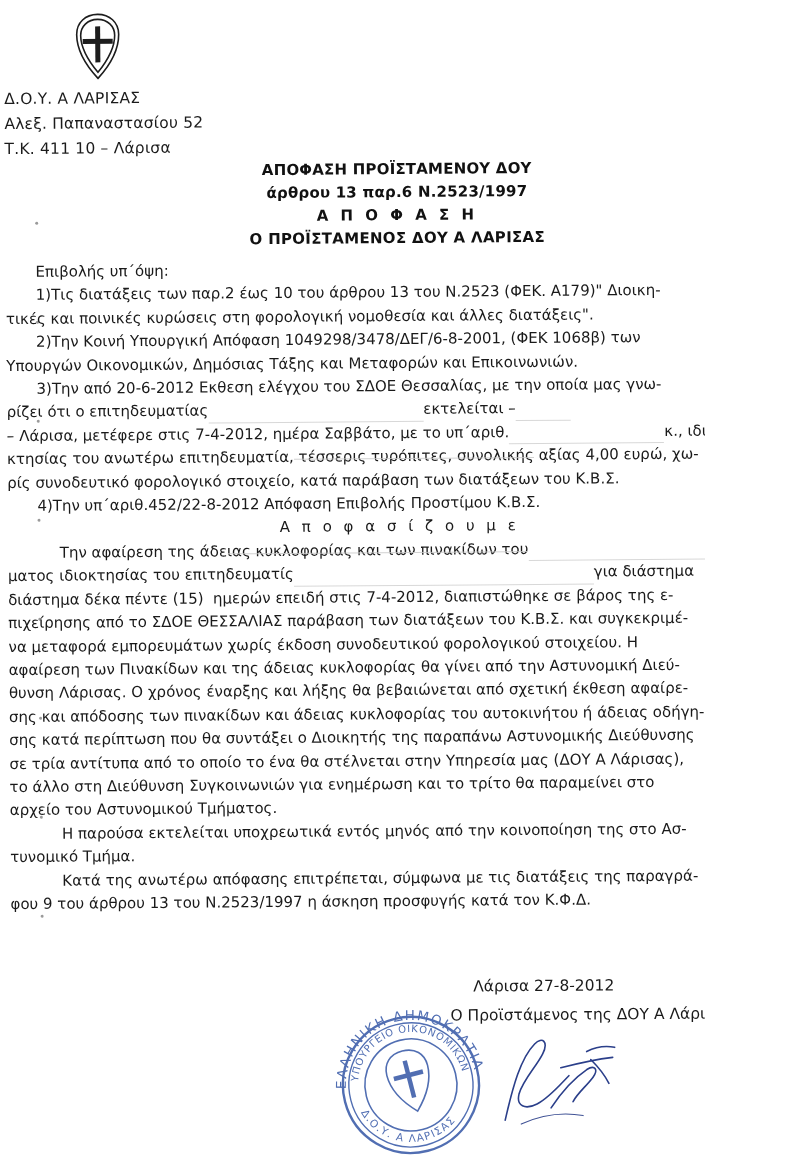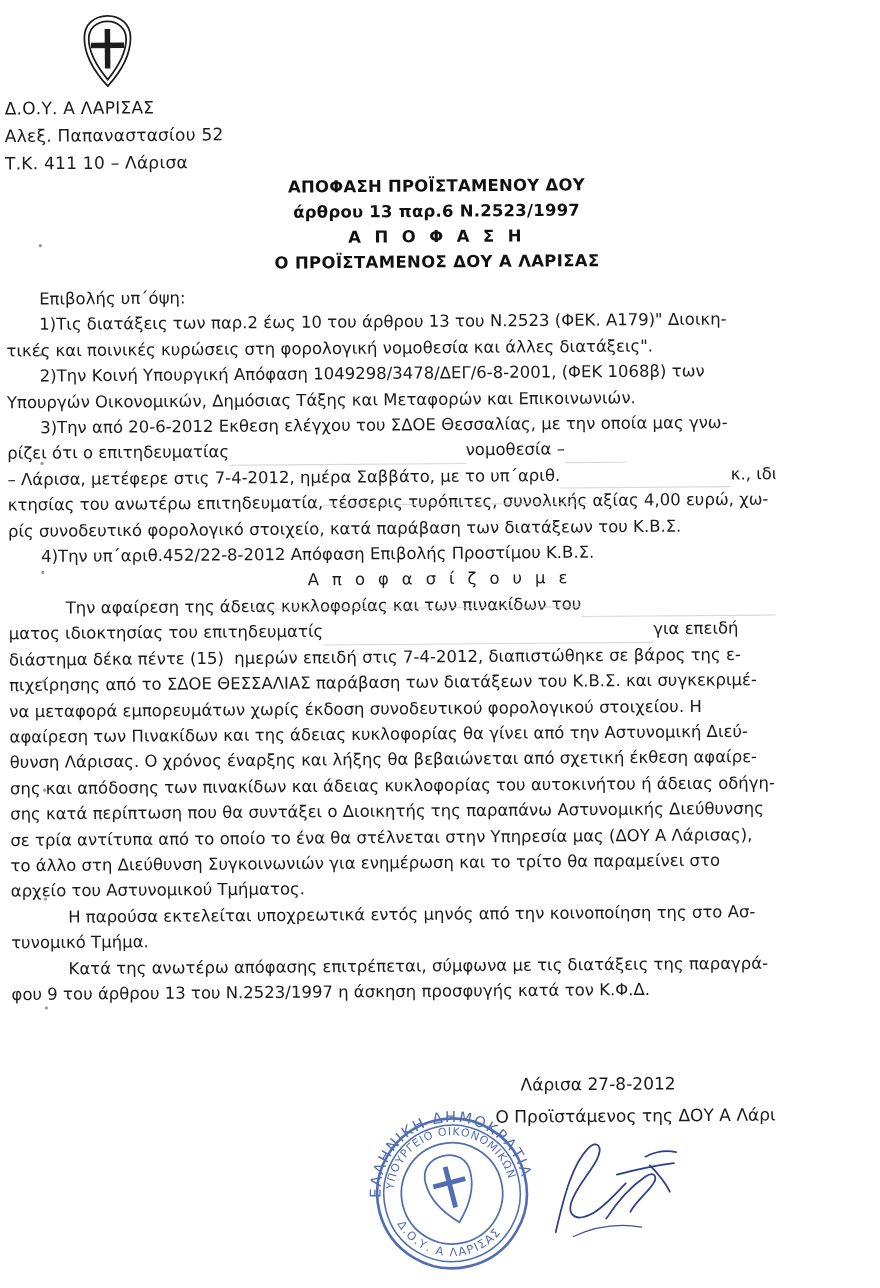--- a/index.html
+++ b/index.html
@@ -191,34 +191,34 @@
 
       <p><span class="indent-s"></span><span>Επιβολής υπ΄όψη:</span></p>
 
       <p><span class="indent-s"></span><span>1)Τις διατάξεις των παρ.2 έως 10 του άρθρου 13 του Ν.2523 (ΦΕΚ. Α179)" Διοικη-
 τικές και ποινικές κυρώσεις στη φορολογική νομοθεσία και άλλες διατάξεις".</span></p>
 
       <p><span class="indent-s"></span><span>2)Την Κοινή Υπουργική Απόφαση 1049298/3478/ΔΕΓ/6-8-2001, (ΦΕΚ 1068β) των
 Υπουργών Οικονομικών, Δημόσιας Τάξης και Μεταφορών και Επικοινωνιών.</span></p>
 
       <p><span class="indent-s"></span><span>3)Την από 20-6-2012 Εκθεση ελέγχου του ΣΔΟΕ Θεσσαλίας, με την οποία μας γνω-
-ρίζει ότι ο επιτηδευματίας</span><span class="redact" style="width:215px;height:16px;"></span><span>νομοθεσία –</span><span class="redact" style="width:55px;height:16px;"></span></p>
+ρίζει ότι ο επιτηδευματίας</span><span class="redact" style="width:215px;height:16px;"></span><span>εκτελείται –</span><span class="redact" style="width:55px;height:16px;"></span></p>
 
       <p><span>– Λάρισα, μετέφερε στις 7-4-2012, ημέρα Σαββάτο, με το υπ΄αριθ.</span><span class="redact" style="width:155px;height:16px;"></span><span>κ., ιδιο-</span></p>
 
       <p>κτησίας του ανωτέρω επιτηδευματία, τέσσερις τυρόπιτες, συνολικής αξίας 4,00 ευρώ, χω-</p>
       <p>ρίς συνοδευτικό φορολογικό στοιχείο, κατά παράβαση των διατάξεων του Κ.Β.Σ.</p>
 
       <p><span class="indent-s"></span><span>4)Την υπ΄αριθ.452/22-8-2012 Απόφαση Επιβολής Προστίμου Κ.Β.Σ.</span></p>
 
       <p class="center-sp">Α π ο φ α σ ί ζ ο υ μ ε</p>
 
       <p><span class="indent"></span><span>Την αφαίρεση της άδειας κυκλοφορίας και των πινακίδων του</span><span class="redact" style="width:190px;height:16px;"></span><span>οχή-</span></p>
 
-      <p><span>ματος ιδιοκτησίας του επιτηδευματίς</span><span class="redact" style="width:300px;height:16px;"></span><span>για επειδή</span></p>
+      <p><span>ματος ιδιοκτησίας του επιτηδευματίς</span><span class="redact" style="width:300px;height:16px;"></span><span>για διάστημα</span></p>
 
       <p>διάστημα δέκα πέντε (15)  ημερών επειδή στις 7-4-2012, διαπιστώθηκε σε βάρος της ε-</p>
       <p>πιχείρησης από το ΣΔΟΕ ΘΕΣΣΑΛΙΑΣ παράβαση των διατάξεων του Κ.Β.Σ. και συγκεκριμέ-</p>
       <p>να μεταφορά εμπορευμάτων χωρίς έκδοση συνοδευτικού φορολογικού στοιχείου. Η</p>
       <p>αφαίρεση των Πινακίδων και της άδειας κυκλοφορίας θα γίνει από την Αστυνομική Διεύ-</p>
       <p>θυνση Λάρισας. Ο χρόνος έναρξης και λήξης θα βεβαιώνεται από σχετική έκθεση αφαίρε-</p>
       <p>σης και απόδοσης των πινακίδων και άδειας κυκλοφορίας του αυτοκινήτου ή άδειας οδήγη-</p>
       <p>σης κατά περίπτωση που θα συντάξει ο Διοικητής της παραπάνω Αστυνομικής Διεύθυνσης</p>
       <p>σε τρία αντίτυπα από το οποίο το ένα θα στέλνεται στην Υπηρεσία μας (ΔΟΥ Α Λάρισας),</p>
       <p>το άλλο στη Διεύθυνση Συγκοινωνιών για ενημέρωση και το τρίτο θα παραμείνει στο</p>

